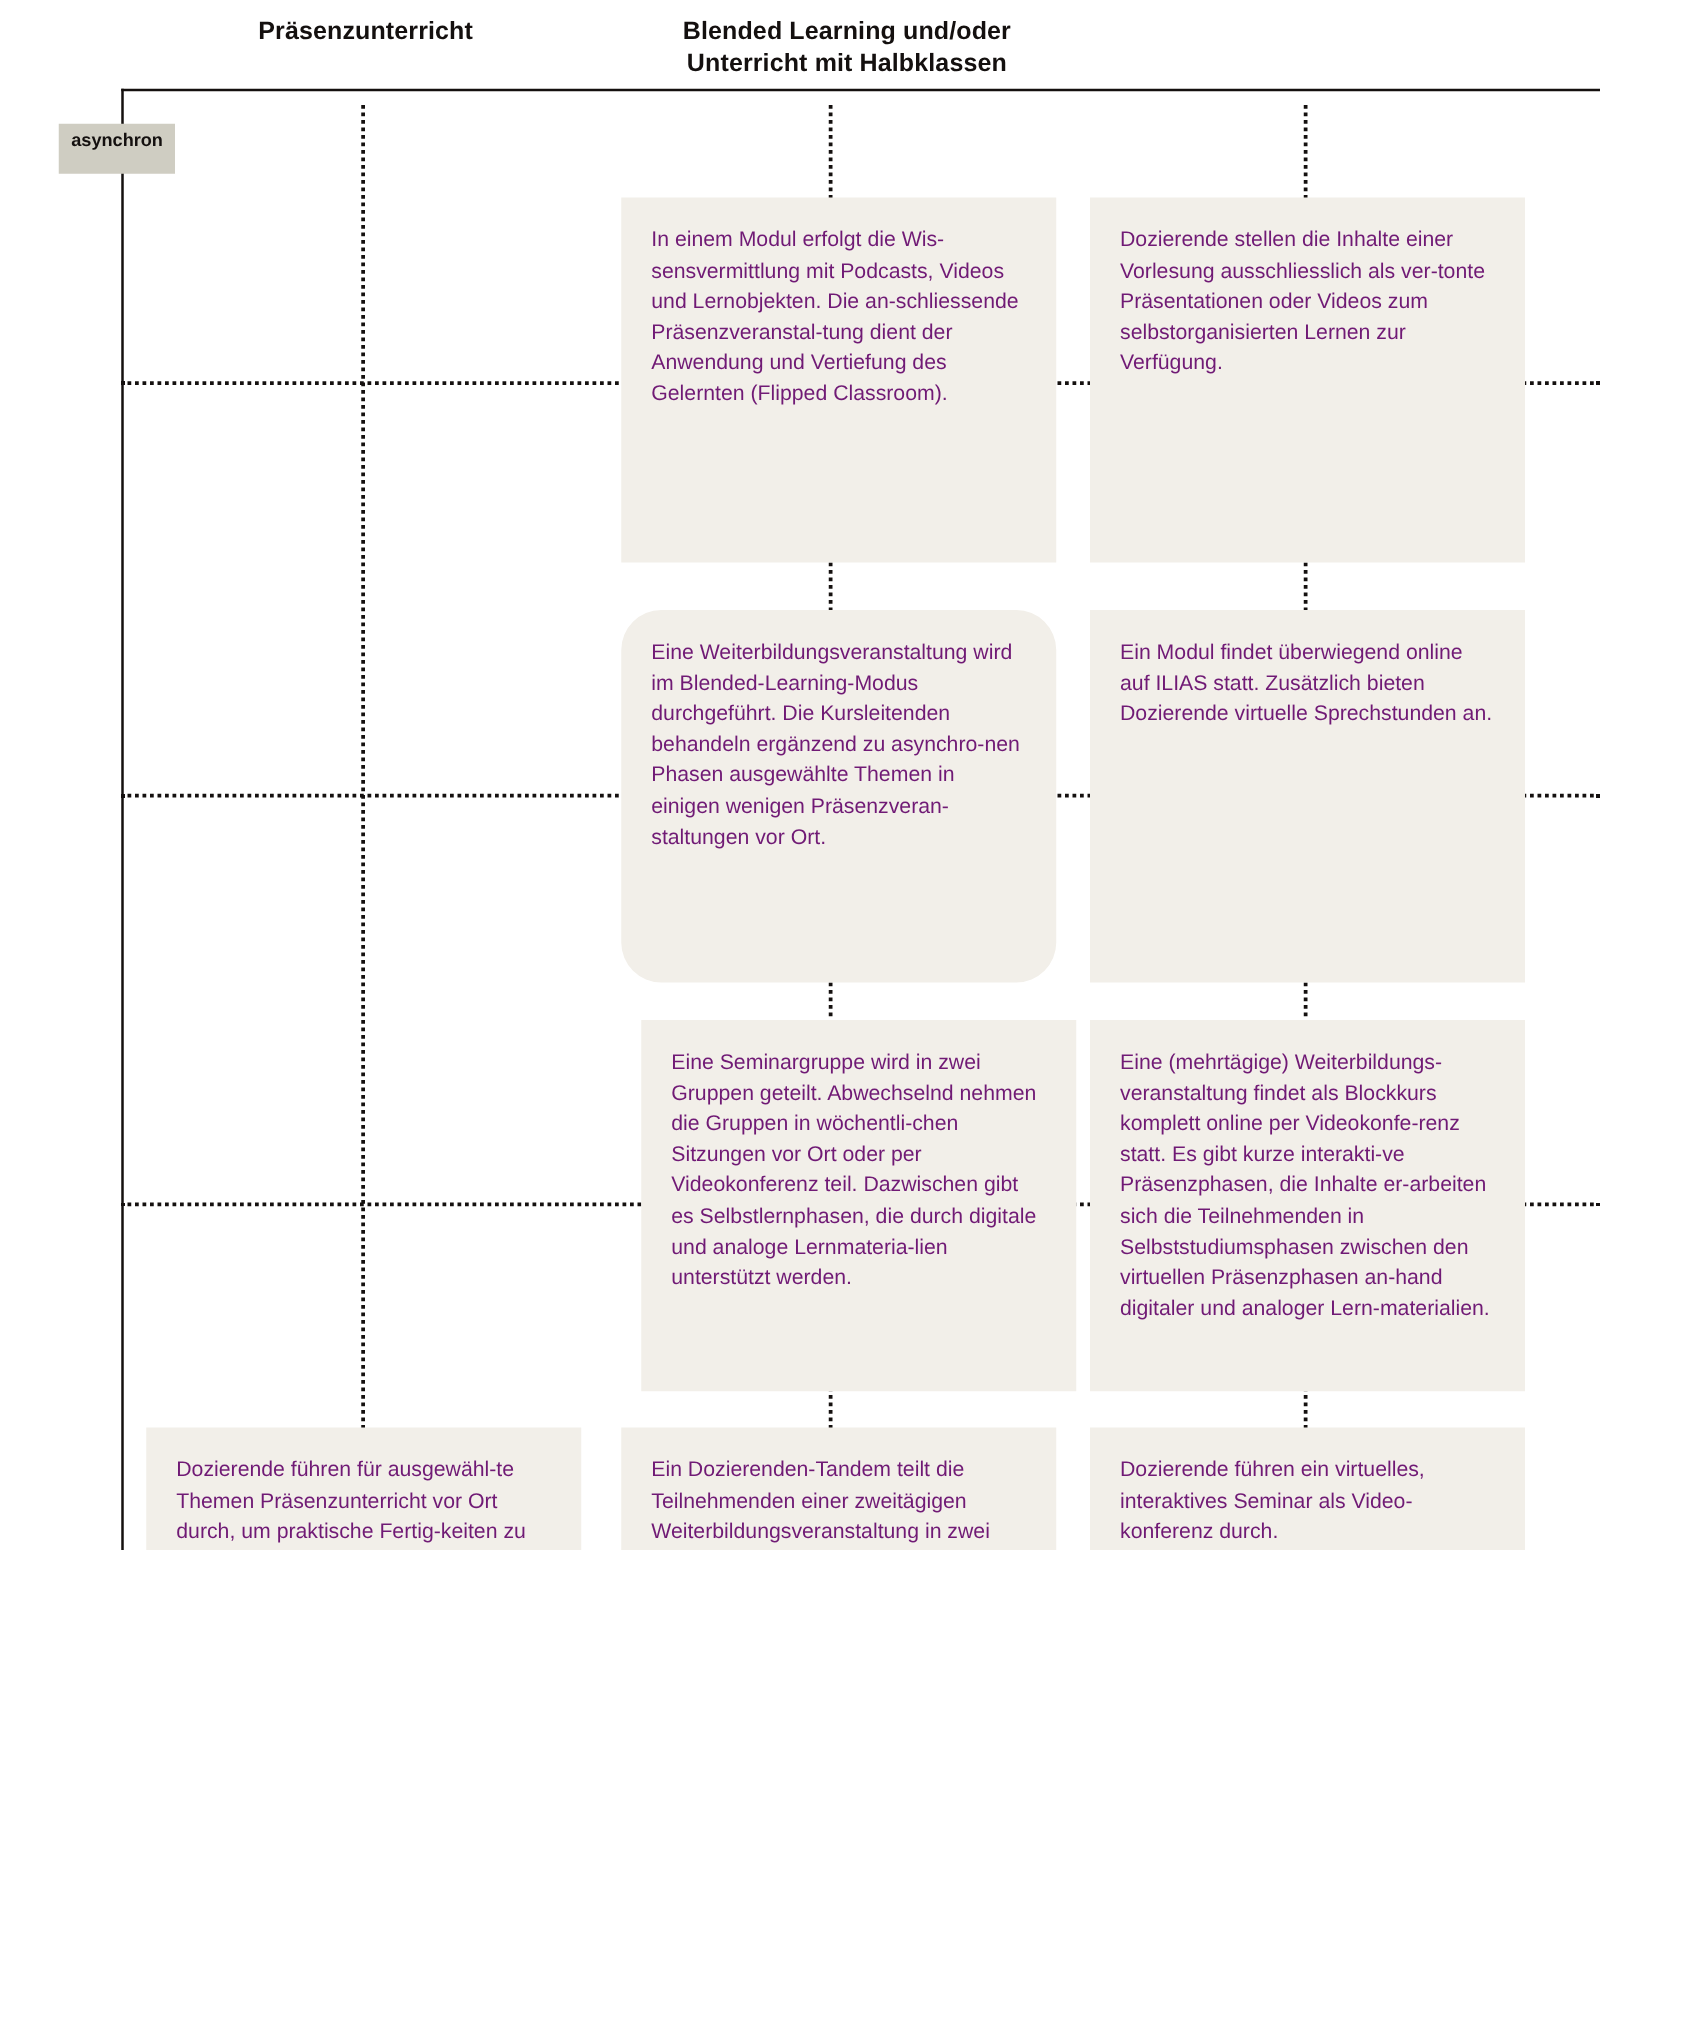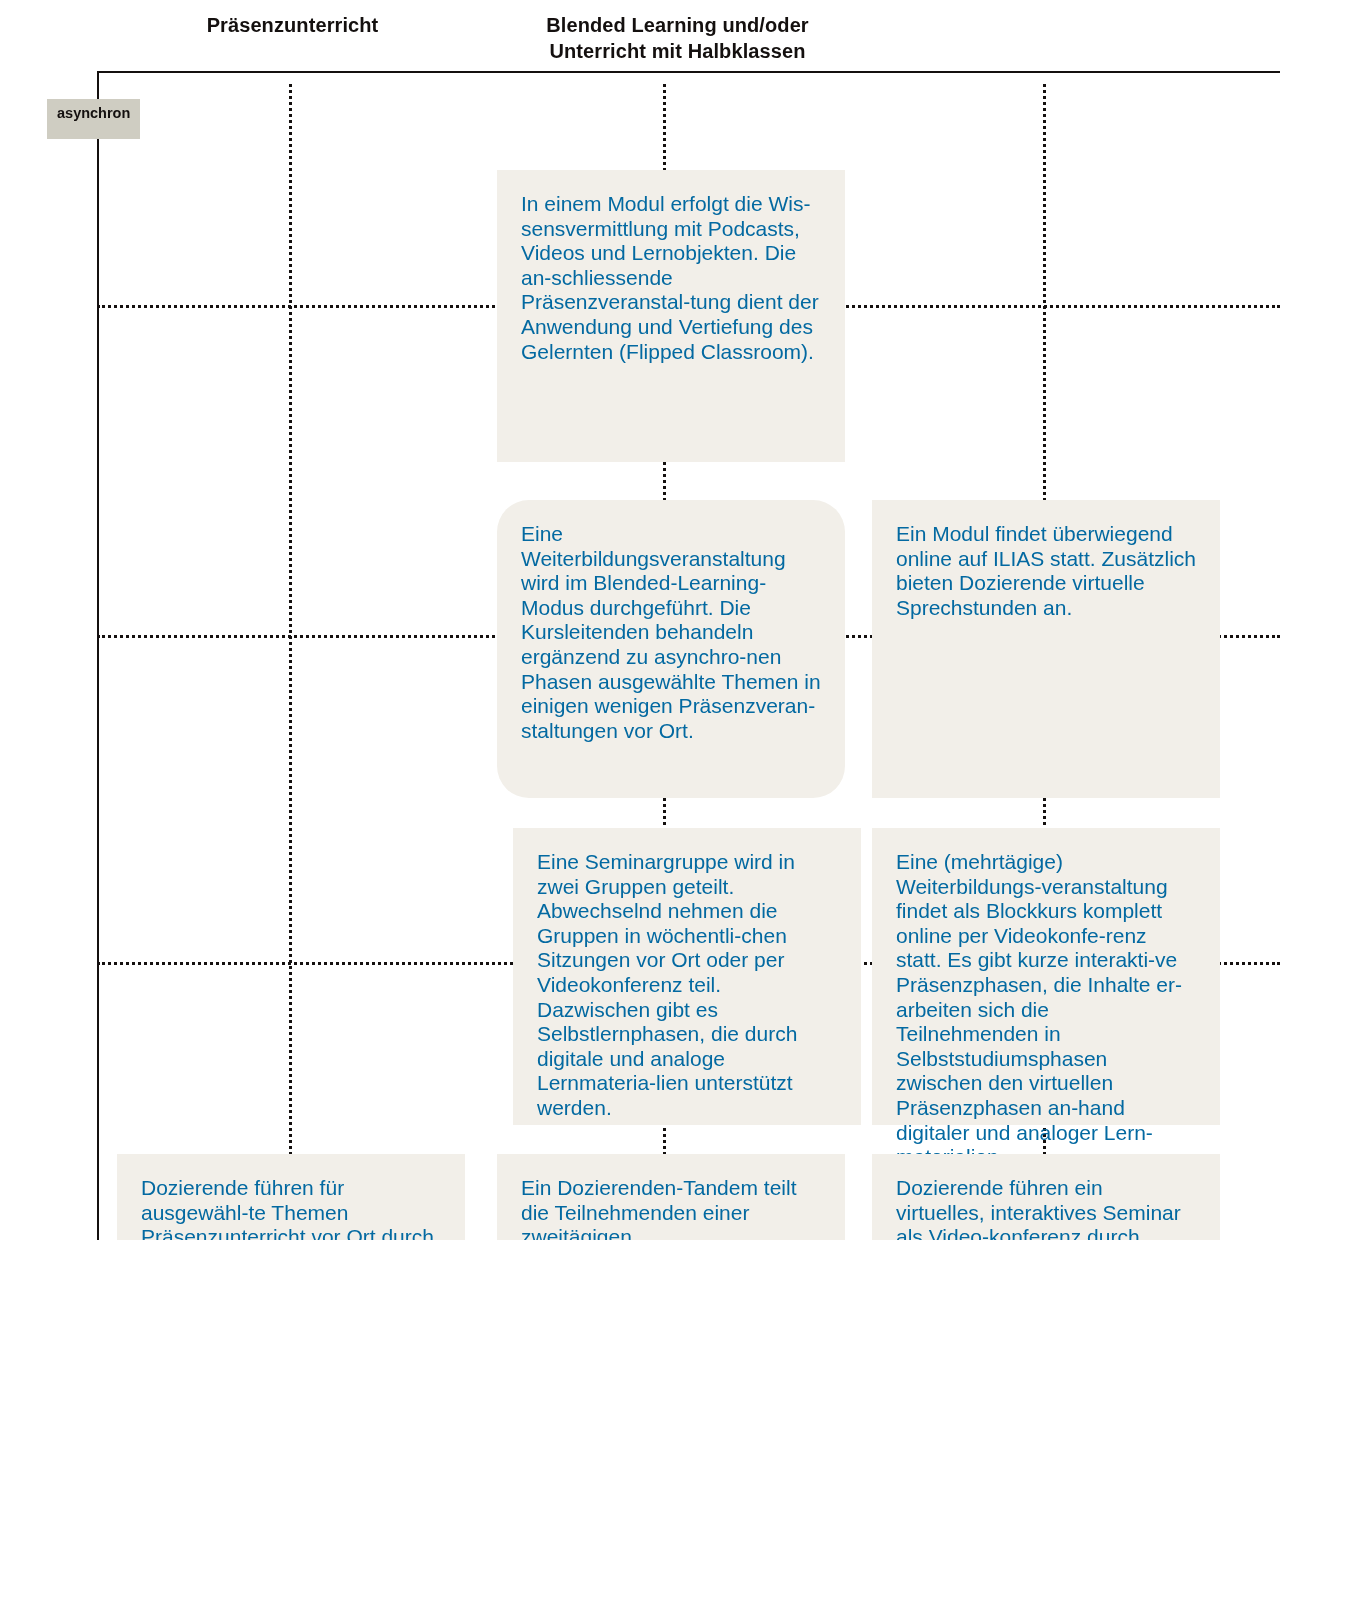--- a/index.html
+++ b/index.html
@@ -94,25 +94,24 @@
     top: 1515px;
     background: #b9d3de;
   }
 
   
   .card {
     position: absolute;
     background: #f2efe9;
     box-sizing: border-box;
     padding: 22px 24px 20px 24px;
-    font-size: 21px;
+    font-size: 17px;
     line-height: 24.6px;
-    color: #0369a1;
+    color: #701a75;
     hyphens: manual;
-    margin-top: 12px;
   }
 </style>
 </head>
 <body>
 
 <div id="page">
 
   <div class="col-header" id="header-col-0">Präsenzunterricht</div>
   <div class="col-header" id="header-col-1"><span style="white-space:pre-line;">Blended Learning und/oder
 Unterricht mit Halbklassen</span></div>
@@ -129,20 +128,21 @@
   <div class="dotted-h" style="left:97px; top:635px; width:1183px;"></div>
   <div class="dotted-h" style="left:97px; top:962px; width:1183px;"></div>
   <div class="dotted-h" style="left:97px; top:1287px; width:1183px;"></div>
 
   <div class="axis-tag" id="tag-asynchron">asynchron</div>
   <div class="axis-tag" id="tag-synchron">synchron</div>
   <div class="axis-tag" id="tag-physisch">physisch</div>
   <div class="axis-tag" id="tag-virtuell">virtuell</div>
 
   <div class="card" style="left:497px; top:158px; width:348px; height:292px;">In einem Modul erfolgt die Wis-sensvermittlung mit Podcasts, Videos und Lernobjekten. Die an-schliessende Präsenzveranstal-tung dient der Anwendung und Vertiefung des Gelernten (Flipped Classroom).</div>
+  <div class="card" style="left:872px; top:158px; width:348px; height:292px;">Dozierende stellen die Inhalte einer Vorlesung ausschliesslich als ver-tonte Präsentationen oder Videos zum selbstorganisierten Lernen zur Verfügung.</div>
 
   <div class="card" style="left:497px; top:488px; width:348px; height:298px;border-radius:32px;">Eine Weiterbildungsveranstaltung wird im Blended-Learning-Modus durchgeführt. Die Kursleitenden behandeln ergänzend zu asynchro-nen Phasen ausgewählte Themen in einigen wenigen Präsenzveran-staltungen vor Ort.</div>
   <div class="card" style="left:872px; top:488px; width:348px; height:298px;">Ein Modul findet überwiegend online auf ILIAS statt. Zusätzlich bieten Dozierende virtuelle Sprechstunden an.</div>
 
   <div class="card" style="left:513px; top:816px; width:348px; height:297px;">Eine Seminargruppe wird in zwei Gruppen geteilt. Abwechselnd nehmen die Gruppen in wöchentli-chen Sitzungen vor Ort oder per Videokonferenz teil. Dazwischen gibt es Selbstlernphasen, die durch digitale und analoge Lernmateria-lien unterstützt werden.</div>
   <div class="card" style="left:872px; top:816px; width:348px; height:297px;">Eine (mehrtägige) Weiterbildungs-veranstaltung findet als Blockkurs komplett online per Videokonfe-renz statt. Es gibt kurze interakti-ve Präsenzphasen, die Inhalte er-arbeiten sich die Teilnehmenden in Selbststudiumsphasen zwischen den virtuellen Präsenzphasen an-hand digitaler und analoger Lern-materialien.</div>
 
   <div class="card" style="left:117px; top:1142px; width:348px; height:292px;">Dozierende führen für ausgewähl-te Themen Präsenzunterricht vor Ort durch, um praktische Fertig-keiten zu vermitteln, Primärerfah-rungen zu ermöglichen oder weil die Infrastruktur an der PH benö-tigt wird.</div>
   <div class="card" style="left:497px; top:1142px; width:348px; height:292px;">Ein Dozierenden-Tandem teilt die Teilnehmenden einer zweitägigen Weiterbildungsveranstaltung in zwei Gruppen. Jede Gruppe nimmt einen Tag vor Ort und einen Tag online per Videokonferenz teil, wobei die zwei Dozierenden paral-lel jeweils eine physisch oder virtuell präsente Gruppe moderie-ren.</div>
   <div class="card" style="left:872px; top:1142px; width:348px; height:292px;">Dozierende führen ein virtuelles, interaktives Seminar als Video-konferenz durch.</div>

